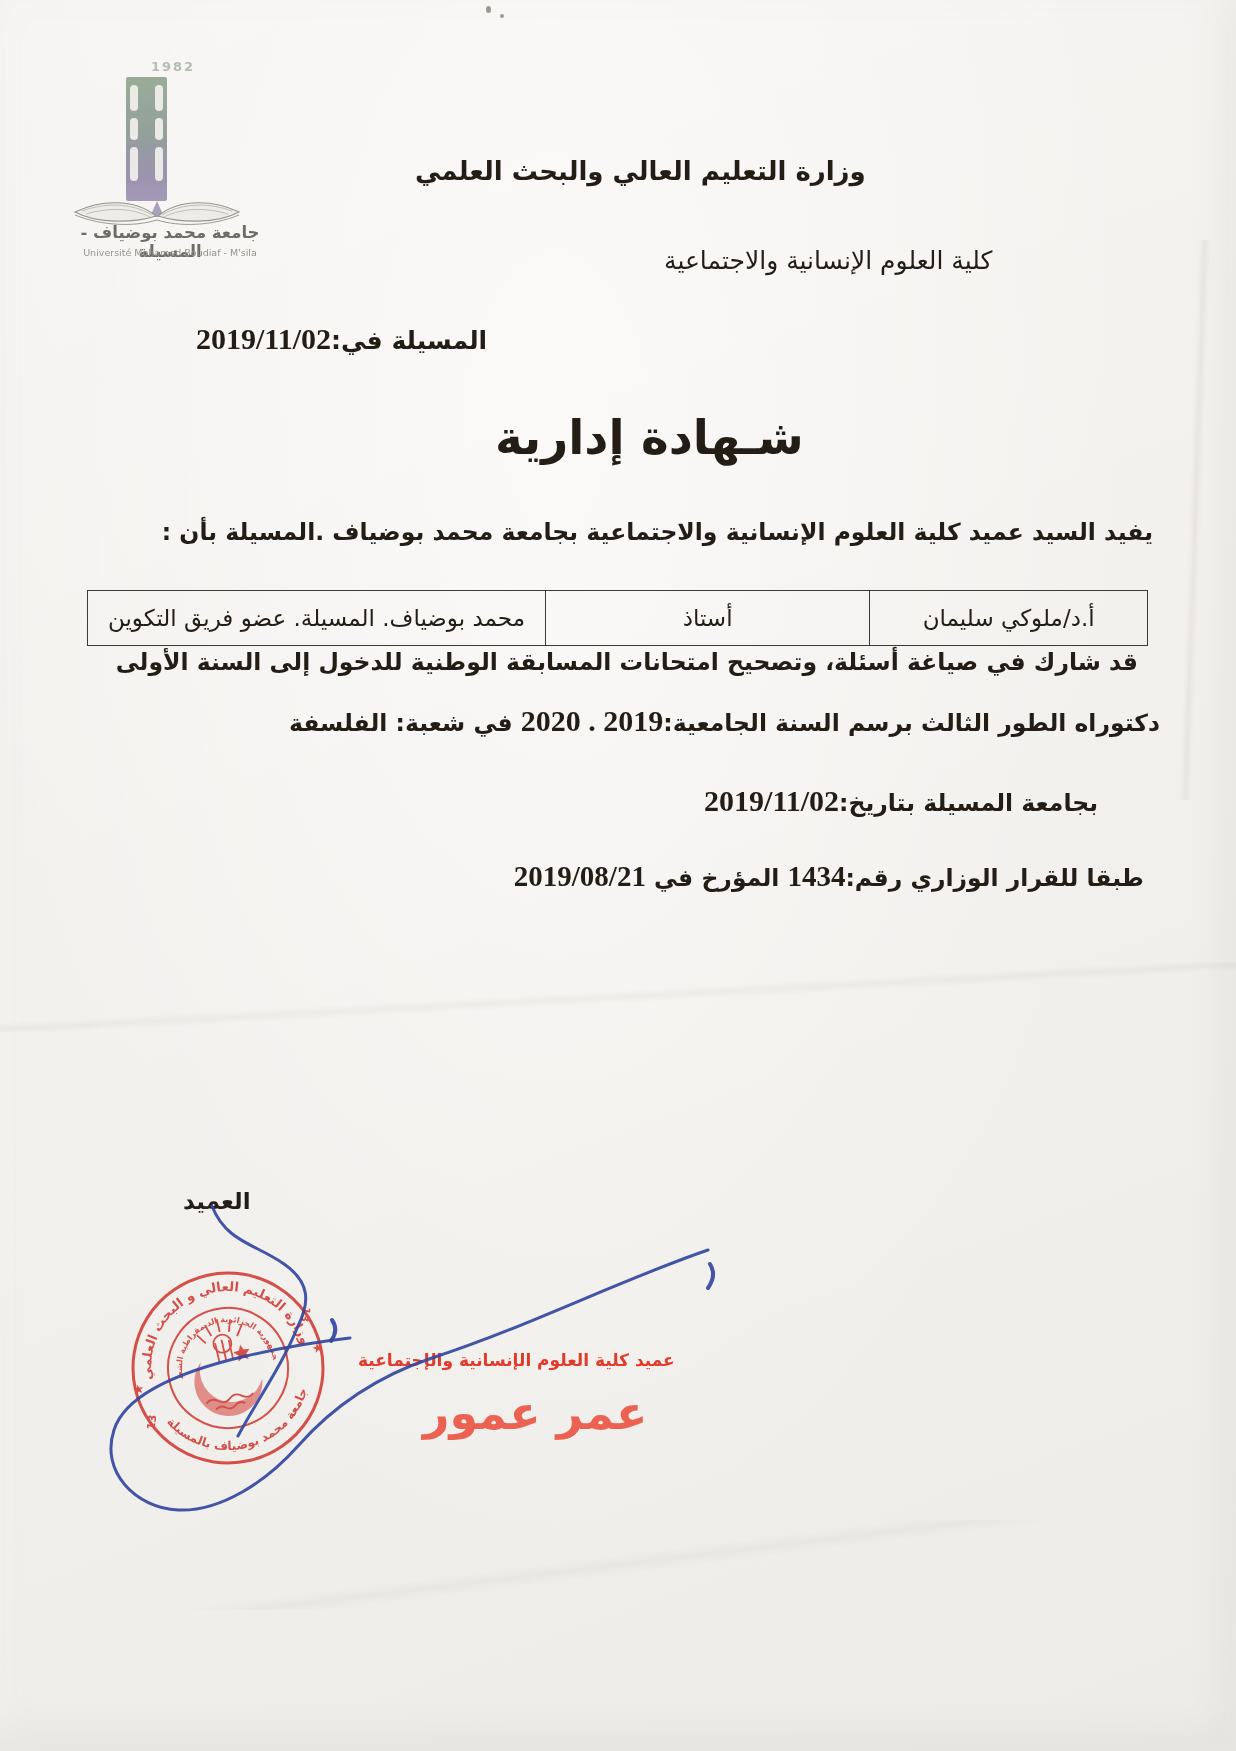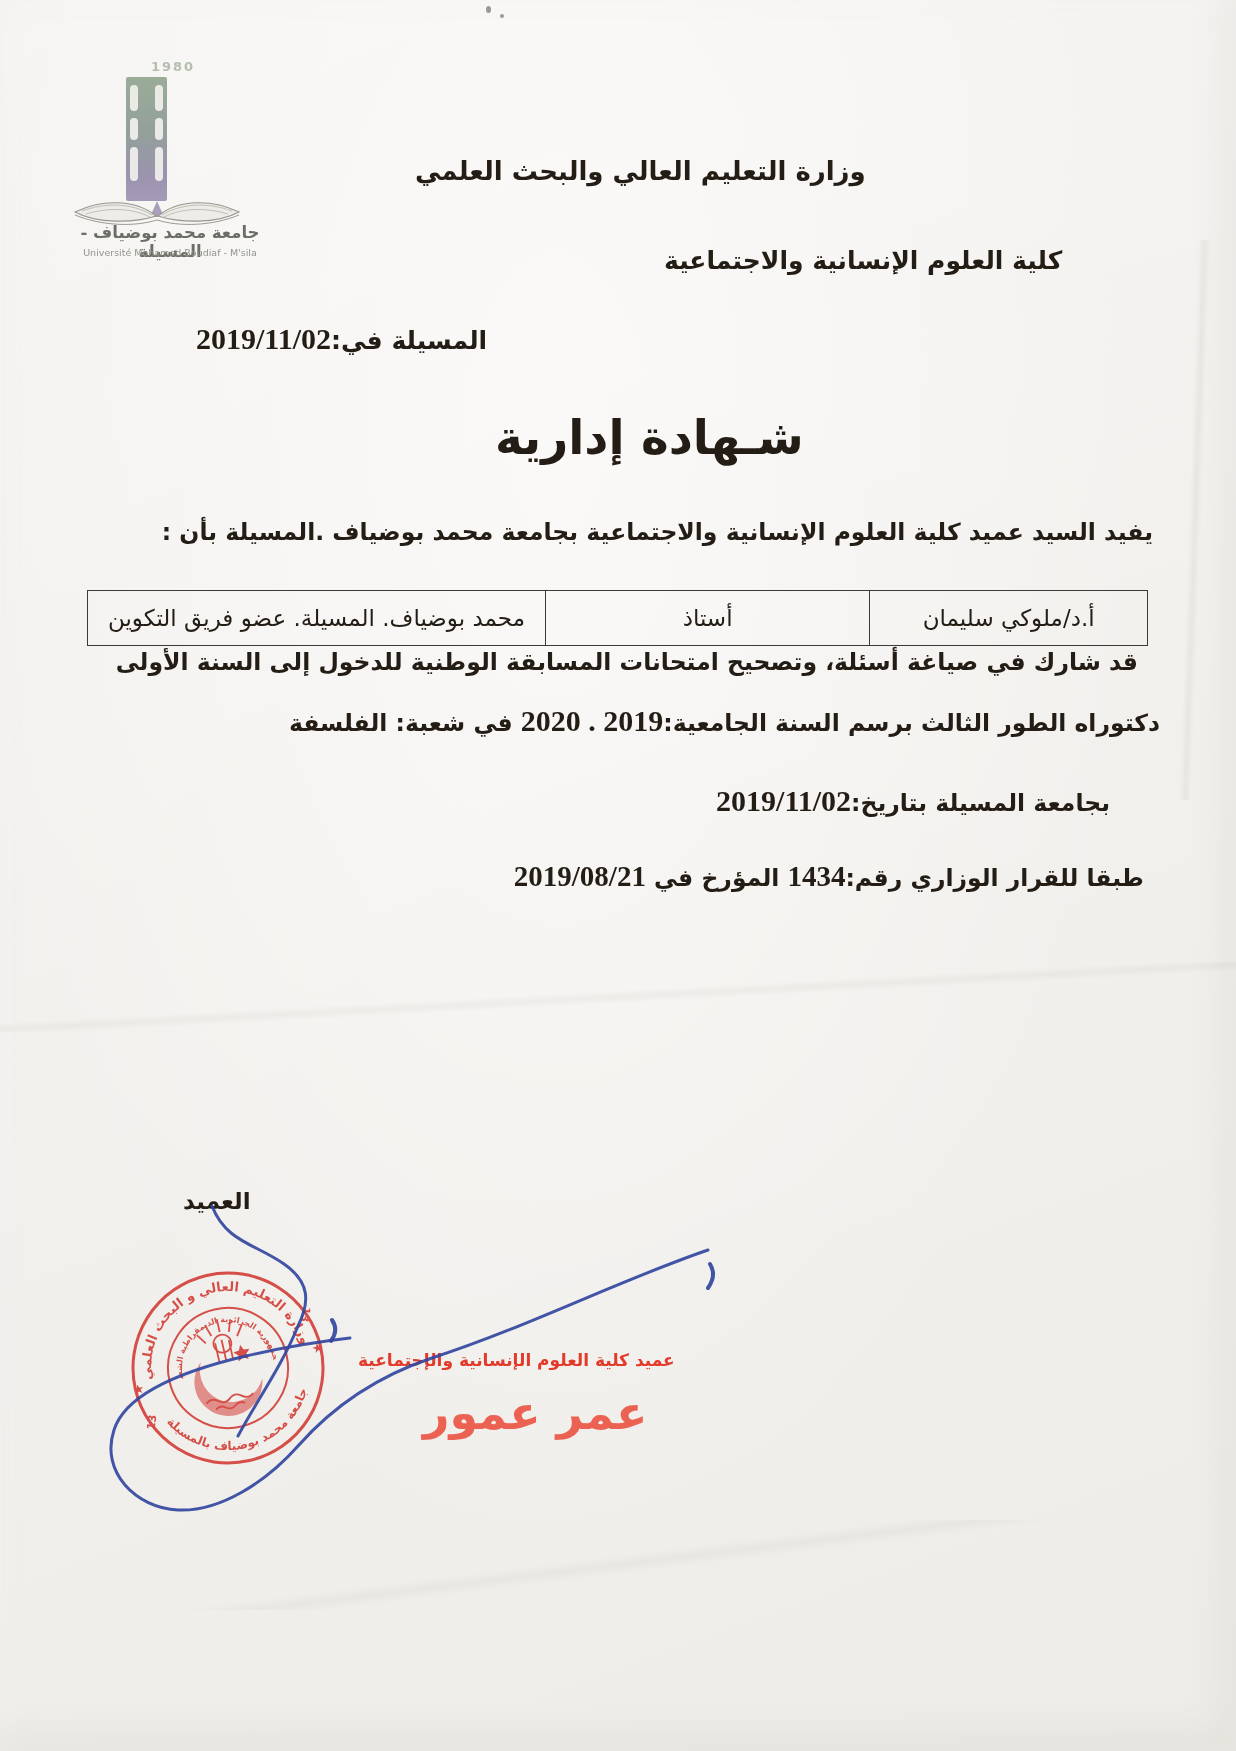--- a/index.html
+++ b/index.html
@@ -37,28 +37,28 @@
   .book-svg{position:absolute;left:12px;top:141px;}
   .logo-name-ar{position:absolute;left:-12px;top:168px;width:244px;text-align:center;
     font-size:16.5px;font-weight:600;color:#6c6e65;}
   .logo-name-fr{position:absolute;left:-12px;top:192px;width:244px;text-align:center;
     font-size:9.5px;color:#92948c;}
 
   
   .tx{position:absolute;white-space:nowrap;}
   .rtl{direction:rtl;unicode-bidi:embed;}
   .ministry{left:415px;top:156px;font-size:26px;font-weight:800;}
-  .faculty{left:664px;top:246px;font-size:25px;font-weight:700;}
+  .faculty{left:664px;top:246px;font-size:25px;font-weight:400;}
   .place-date{left:196px;top:322px;font-size:25px;font-weight:800;}
   .doc-title{left:495px;top:410px;font-size:47px;font-weight:800;letter-spacing:1px;}
   .body-line{font-size:23.5px;font-weight:700;}
   .intro{right:83px;top:518px;}
   .line1{right:98px;top:648px;}
   .line2{right:76px;top:704px;}
-  .line3{right:126px;top:784px;margin-left:36px;}
+  .line3{right:138px;top:784px;margin-left:36px;}
   .line4{right:92px;top:860px;}
   .line5{right:100px;top:942px;}
   .num{font-family:"Liberation Serif", serif;font-weight:600;font-size:30px;}
   .num-sm{font-family:"Liberation Serif", serif;font-weight:600;font-size:29px;}
 
   
   .info-table{position:absolute;left:87px;top:590px;width:1061px;border-collapse:collapse;direction:rtl;}
   .info-table td{border:1px solid #3c3a36;height:52px;text-align:center;vertical-align:middle;
     font-size:23px;font-weight:500;padding:1px 8px;}
   .col-name{width:26.2%;} .col-grade{width:30.6%;} .col-affil{width:43.2%;}
@@ -81,21 +81,21 @@
 
 <div class="page">
 
   <div class="crease crease1"></div>
   <div class="crease crease2"></div>
   <div class="crease crease3"></div>
   <div class="speck" style="left:486px;top:6px;width:5px;height:7px;"></div>
   <div class="speck" style="left:500px;top:14px;width:4px;height:4px;"></div>
 
   <div class="logo">
-    <div class="logo-year">1980</div>
+    <div class="logo-year">1982</div>
     <div class="tower">
       <div class="win-col left">
         <div class="win w1"></div>
           <div class="win w2"></div>
           <div class="win w3"></div>
       </div>
       <div class="win-col right">
         <div class="win w1"></div>
           <div class="win w2"></div>
           <div class="win w3"></div>

